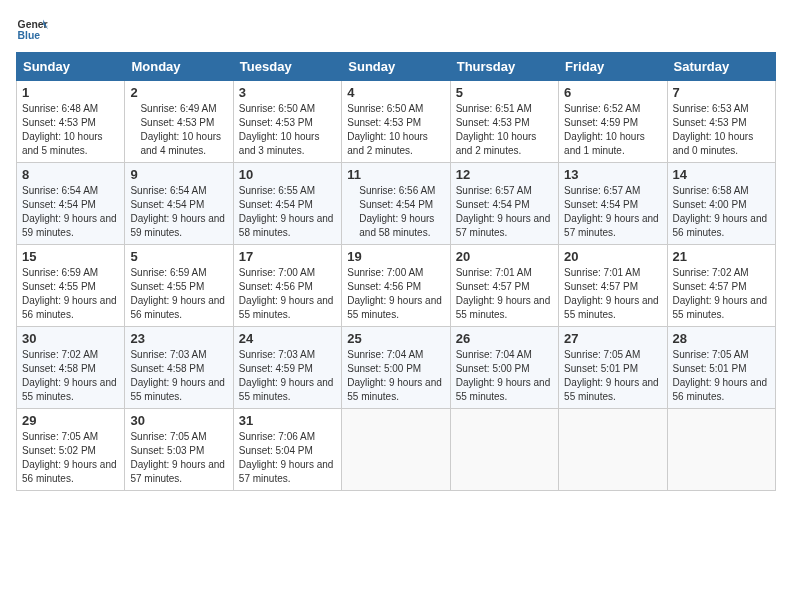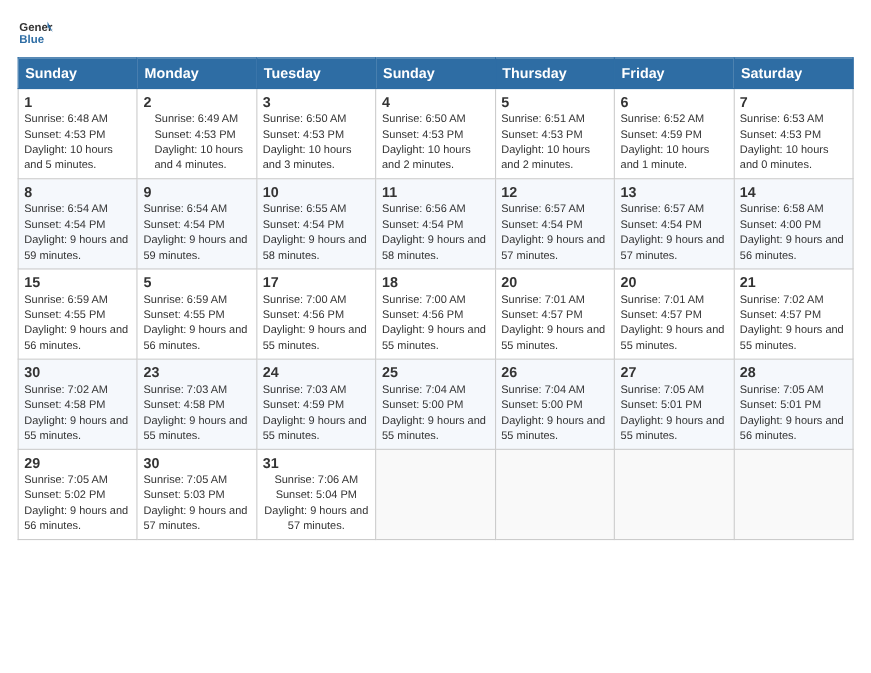--- a/index.html
+++ b/index.html
@@ -168,21 +168,21 @@
 Daylight: 9 hours and 59 minutes.</div>
         </td>
         <td>
           <span class="day-number">10</span>
           <div class="day-info" style="white-space: pre-line;">Sunrise: 6:55 AM
 Sunset: 4:54 PM
 Daylight: 9 hours and 58 minutes.</div>
         </td>
         <td>
           <span class="day-number">11</span>
-          <div class="day-info" style="white-space: pre-line;">Sunrise: 6:56 AM
+          <div class="day-info" style="white-space: pre-line; margin-left: 12px;">Sunrise: 6:56 AM
 Sunset: 4:54 PM
 Daylight: 9 hours and 58 minutes.</div>
         </td>
         <td>
           <span class="day-number">12</span>
           <div class="day-info" style="white-space: pre-line;">Sunrise: 6:57 AM
 Sunset: 4:54 PM
 Daylight: 9 hours and 57 minutes.</div>
         </td>
         <td>
@@ -211,21 +211,21 @@
 Sunset: 4:55 PM
 Daylight: 9 hours and 56 minutes.</div>
         </td>
         <td>
           <span class="day-number">17</span>
           <div class="day-info" style="white-space: pre-line;">Sunrise: 7:00 AM
 Sunset: 4:56 PM
 Daylight: 9 hours and 55 minutes.</div>
         </td>
         <td>
-          <span class="day-number">18</span>
+          <span class="day-number">19</span>
           <div class="day-info" style="white-space: pre-line;">Sunrise: 7:00 AM
 Sunset: 4:56 PM
 Daylight: 9 hours and 55 minutes.</div>
         </td>
         <td>
           <span class="day-number">20</span>
           <div class="day-info" style="white-space: pre-line;">Sunrise: 7:01 AM
 Sunset: 4:57 PM
 Daylight: 9 hours and 55 minutes.</div>
         </td>
@@ -294,21 +294,21 @@
 Daylight: 9 hours and 56 minutes.</div>
         </td>
         <td>
           <span class="day-number">30</span>
           <div class="day-info" style="white-space: pre-line;">Sunrise: 7:05 AM
 Sunset: 5:03 PM
 Daylight: 9 hours and 57 minutes.</div>
         </td>
         <td>
           <span class="day-number">31</span>
-          <div class="day-info" style="white-space: pre-line; text-align: center;">Sunrise: 7:06 AM
+          <div class="day-info" style="white-space: pre-line;">Sunrise: 7:06 AM
 Sunset: 5:04 PM
 Daylight: 9 hours and 57 minutes.</div>
         </td>
         <td class="empty-cell"></td>
         <td class="empty-cell"></td>
         <td class="empty-cell"></td>
         <td class="empty-cell"></td>
       </tr>
     </tbody>
 </table>

